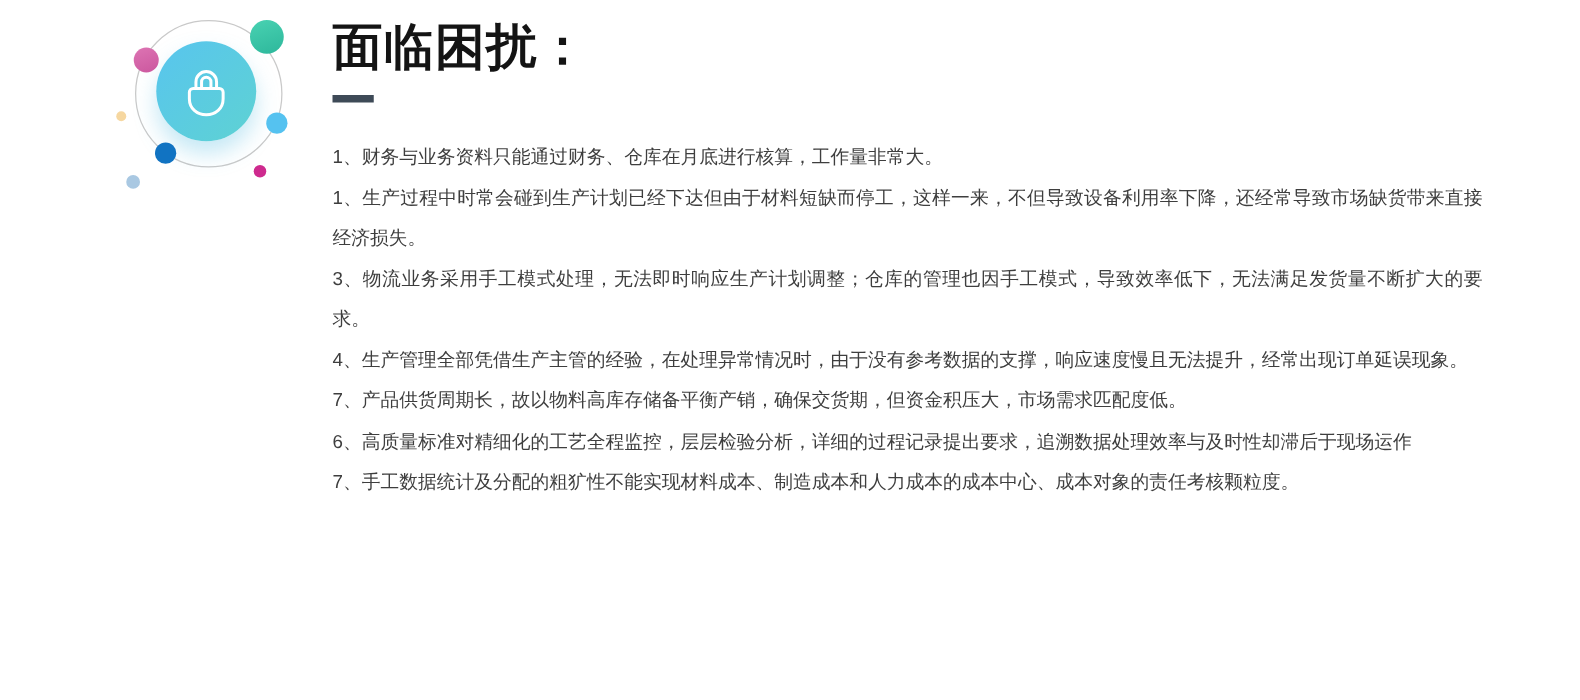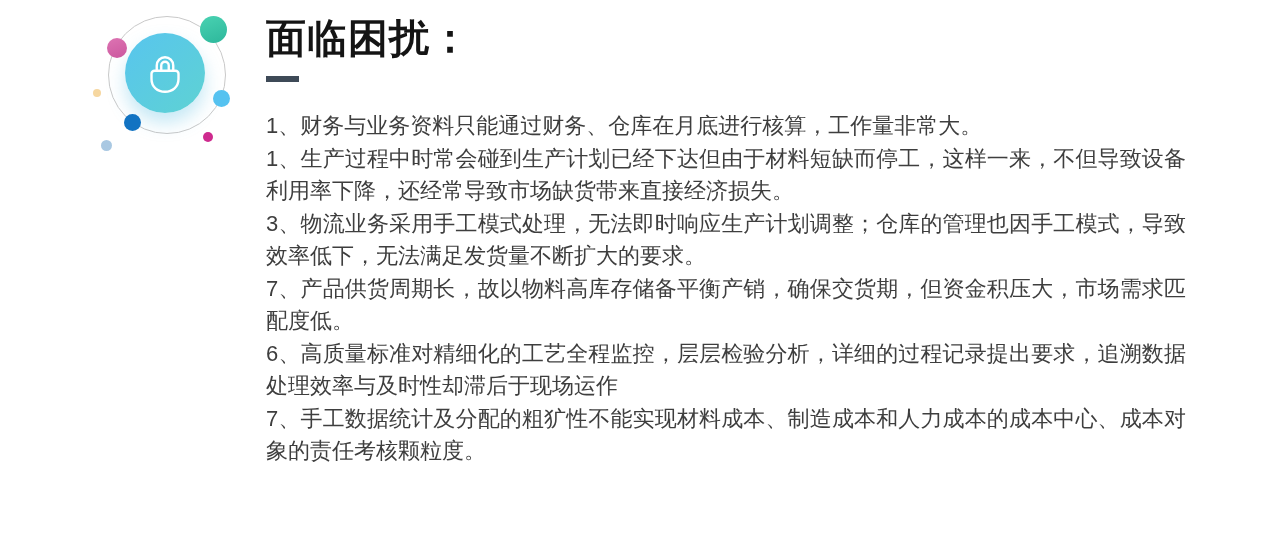--- a/index.html
+++ b/index.html
@@ -63,21 +63,21 @@
     color: #141414;
     letter-spacing: 1px;
   }
   .title-dash {
     margin-top: 20px;
     width: 33px; height: 6px;
     background: #3e4a57;
   }
   .issue-list { margin-top: 28px; }
   .issue-list p {
-    font-size: 22px;
+    font-size: 15px;
     line-height: 32.5px;
     color: #3e3e3e;
     text-align: justify;
     text-justify: inter-ideograph;
   }
 </style>
 </head>
 <body>
 
 <div class="icon-area">
@@ -102,17 +102,18 @@
   <div class="dot dot-cream"></div>
 </div>
 
 <div class="content">
   <div class="page-title">面临困扰：</div>
   <div class="title-dash"></div>
   <div class="issue-list">
     <p>1、财务与业务资料只能通过财务、仓库在月底进行核算，工作量非常大。</p>
     <p>1、生产过程中时常会碰到生产计划已经下达但由于材料短缺而停工，这样一来，不但导致设备利用率下降，还经常导致市场缺货带来直接经济损失。</p>
     <p>3、物流业务采用手工模式处理，无法即时响应生产计划调整；仓库的管理也因手工模式，导致效率低下，无法满足发货量不断扩大的要求。</p>
+    <p>4、生产管理全部凭借生产主管的经验，在处理异常情况时，由于没有参考数据的支撑，响应速度慢且无法提升，经常出现订单延误现象。</p>
     <p>7、产品供货周期长，故以物料高库存储备平衡产销，确保交货期，但资金积压大，市场需求匹配度低。</p>
     <p>6、高质量标准对精细化的工艺全程监控，层层检验分析，详细的过程记录提出要求，追溯数据处理效率与及时性却滞后于现场运作</p>
     <p>7、手工数据统计及分配的粗犷性不能实现材料成本、制造成本和人力成本的成本中心、成本对象的责任考核颗粒度。</p>
   </div>
 </div>
 
 </body></html>

